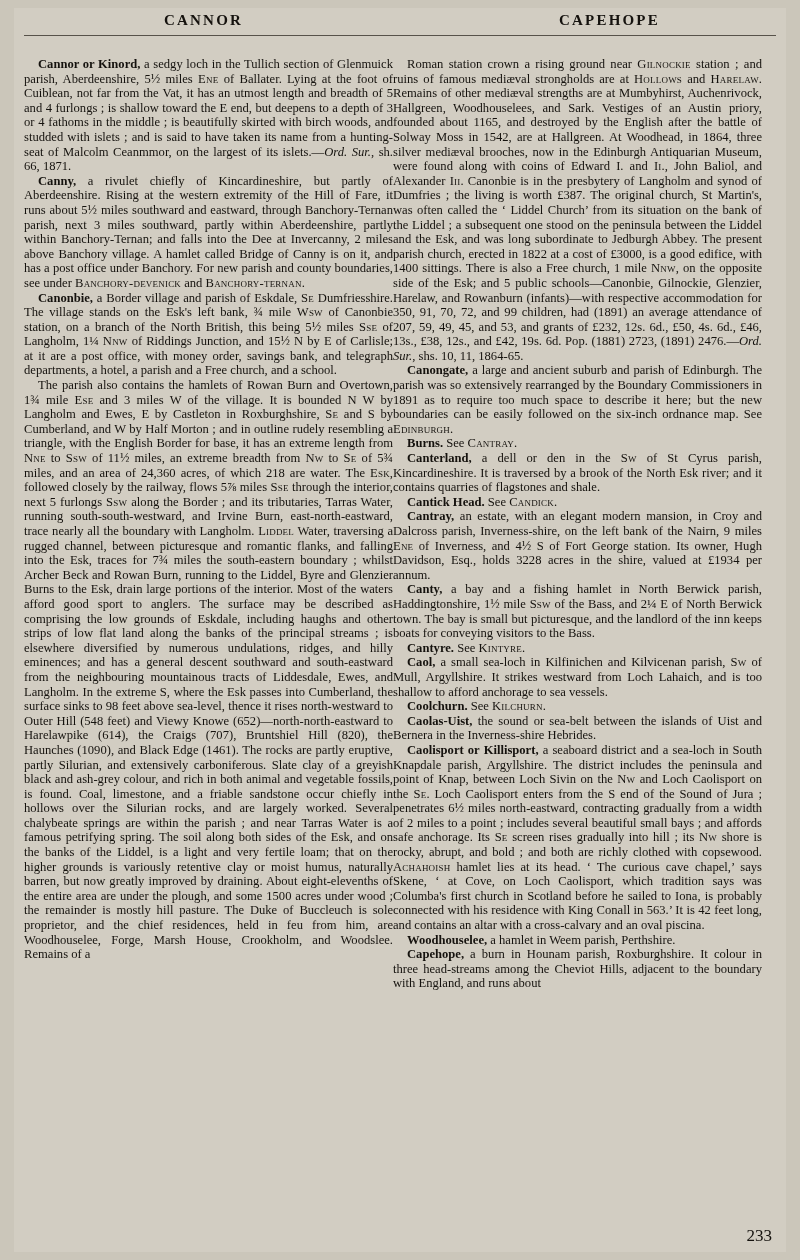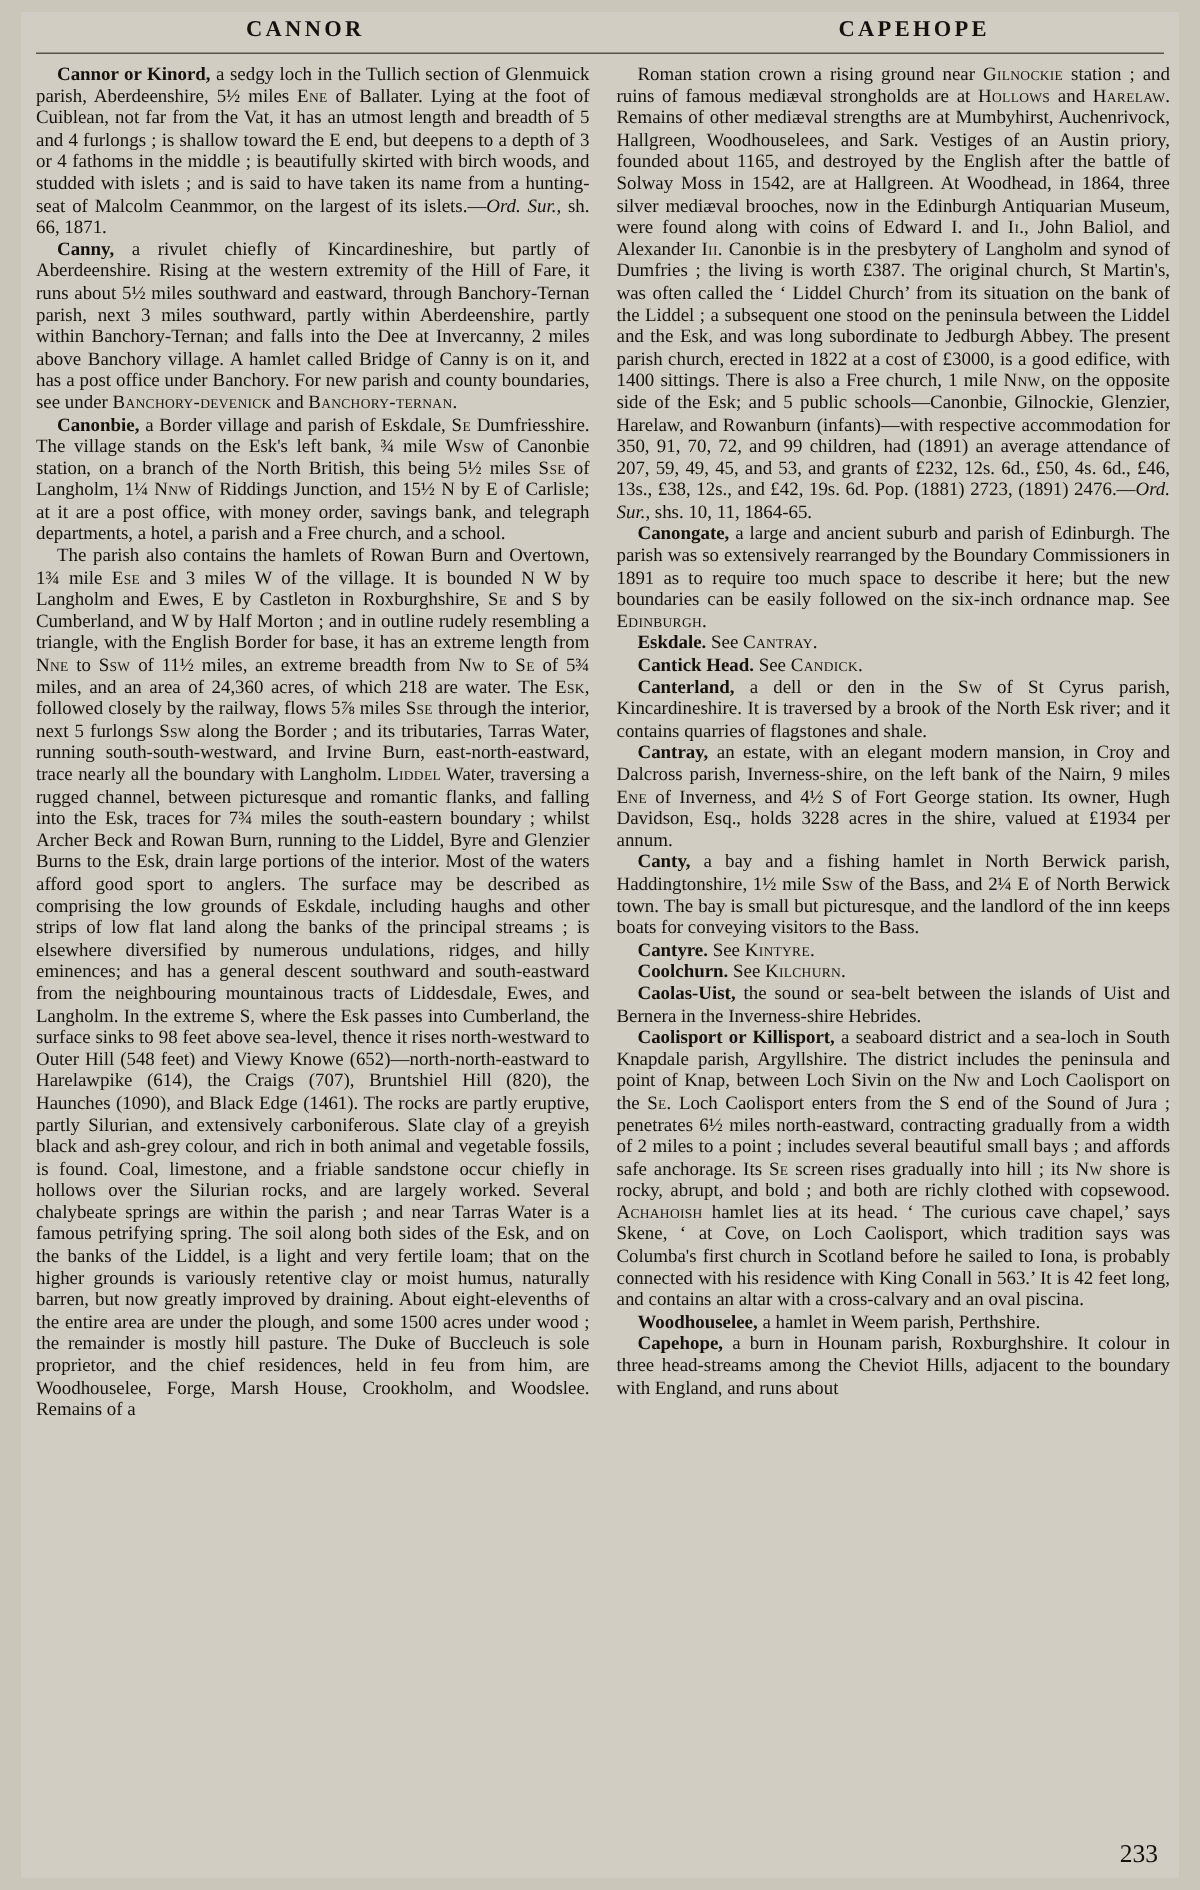--- a/index.html
+++ b/index.html
@@ -52,24 +52,23 @@
   .rule {
     position: absolute;
     left: 10px;
     top: 27px;
     width: 752px;
     border-top: 1px solid #57524a;
   }
   .columns {
     position: absolute;
     left: 10px;
-    top: 34px;
+    top: 49px;
     width: 756px;
     display: flex;
-    gap: 18px;
   }
   .col {
     width: 369px;
   }
   p {
     margin: 0;
     text-align: justify;
     text-justify: inter-word;
     font-size: 12.6px;
     line-height: 14.6px;
@@ -110,26 +109,27 @@
     <div class="columns">
       <div class="col" id="col-left">
           <p class="entry"><span class="bd">Cannor or Kinord,</span><span> a sedgy loch in the Tullich section of Glenmuick parish, Aberdeenshire, 5½ miles <span class="sc">Ene</span> of Ballater. Lying at the foot of Cuiblean, not far from the Vat, it has an utmost length and breadth of 5 and 4 furlongs ; is shallow toward the E end, but deepens to a depth of 3 or 4 fathoms in the middle ; is beautifully skirted with birch woods, and studded with islets ; and is said to have taken its name from a hunting-seat of Malcolm Ceanmmor, on the largest of its islets.—<span class="it">Ord. Sur.</span>, sh. 66, 1871.</span></p>
           <p class="entry"><span class="bd">Canny,</span><span> a rivulet chiefly of Kincardineshire, but partly of Aberdeenshire. Rising at the western extremity of the Hill of Fare, it runs about 5½ miles southward and eastward, through Banchory-Ternan parish, next 3 miles southward, partly within Aberdeenshire, partly within Banchory-Ternan; and falls into the Dee at Invercanny, 2 miles above Banchory village. A hamlet called Bridge of Canny is on it, and has a post office under Banchory. For new parish and county boundaries, see under <span class="sc">Banchory-devenick</span> and <span class="sc">Banchory-ternan</span>.</span></p>
           <p class="entry"><span class="bd">Canonbie,</span><span> a Border village and parish of Eskdale, <span class="sc">Se</span> Dumfriesshire. The village stands on the Esk's left bank, ¾ mile <span class="sc">Wsw</span> of Canonbie station, on a branch of the North British, this being 5½ miles <span class="sc">Sse</span> of Langholm, 1¼ <span class="sc">Nnw</span> of Riddings Junction, and 15½ N by E of Carlisle; at it are a post office, with money order, savings bank, and telegraph departments, a hotel, a parish and a Free church, and a school.</span></p>
           <p class="entry"><span>The parish also contains the hamlets of Rowan Burn and Overtown, 1¾ mile <span class="sc">Ese</span> and 3 miles W of the village. It is bounded N W by Langholm and Ewes, E by Castleton in Roxburghshire, <span class="sc">Se</span> and S by Cumberland, and W by Half Morton ; and in outline rudely resembling a triangle, with the English Border for base, it has an extreme length from <span class="sc">Nne</span> to <span class="sc">Ssw</span> of 11½ miles, an extreme breadth from <span class="sc">Nw</span> to <span class="sc">Se</span> of 5¾ miles, and an area of 24,360 acres, of which 218 are water. The <span class="sc">Esk</span>, followed closely by the railway, flows 5⅞ miles <span class="sc">Sse</span> through the interior, next 5 furlongs <span class="sc">Ssw</span> along the Border ; and its tributaries, Tarras Water, running south-south-westward, and Irvine Burn, east-north-eastward, trace nearly all the boundary with Langholm. <span class="sc">Liddel</span> Water, traversing a rugged channel, between picturesque and romantic flanks, and falling into the Esk, traces for 7¾ miles the south-eastern boundary ; whilst Archer Beck and Rowan Burn, running to the Liddel, Byre and Glenzier Burns to the Esk, drain large portions of the interior. Most of the waters afford good sport to anglers. The surface may be described as comprising the low grounds of Eskdale, including haughs and other strips of low flat land along the banks of the principal streams ; is elsewhere diversified by numerous undulations, ridges, and hilly eminences; and has a general descent southward and south-eastward from the neighbouring mountainous tracts of Liddesdale, Ewes, and Langholm. In the extreme S, where the Esk passes into Cumberland, the surface sinks to 98 feet above sea-level, thence it rises north-westward to Outer Hill (548 feet) and Viewy Knowe (652)—north-north-eastward to Harelawpike (614), the Craigs (707), Bruntshiel Hill (820), the Haunches (1090), and Black Edge (1461). The rocks are partly eruptive, partly Silurian, and extensively carboniferous. Slate clay of a greyish black and ash-grey colour, and rich in both animal and vegetable fossils, is found. Coal, limestone, and a friable sandstone occur chiefly in hollows over the Silurian rocks, and are largely worked. Several chalybeate springs are within the parish ; and near Tarras Water is a famous petrifying spring. The soil along both sides of the Esk, and on the banks of the Liddel, is a light and very fertile loam; that on the higher grounds is variously retentive clay or moist humus, naturally barren, but now greatly improved by draining. About eight-elevenths of the entire area are under the plough, and some 1500 acres under wood ; the remainder is mostly hill pasture. The Duke of Buccleuch is sole proprietor, and the chief residences, held in feu from him, are Woodhouselee, Forge, Marsh House, Crookholm, and Woodslee. Remains of a</span></p>
         </div>
       <div class="col" id="col-right">
           <p class="entry"><span>Roman station crown a rising ground near <span class="sc">Gilnockie</span> station ; and ruins of famous mediæval strongholds are at <span class="sc">Hollows</span> and <span class="sc">Harelaw</span>. Remains of other mediæval strengths are at Mumbyhirst, Auchenrivock, Hallgreen, Woodhouselees, and Sark. Vestiges of an Austin priory, founded about 1165, and destroyed by the English after the battle of Solway Moss in 1542, are at Hallgreen. At Woodhead, in 1864, three silver mediæval brooches, now in the Edinburgh Antiquarian Museum, were found along with coins of Edward I. and <span class="sc">Ii</span>., John Baliol, and Alexander <span class="sc">Iii</span>. Canonbie is in the presbytery of Langholm and synod of Dumfries ; the living is worth £387. The original church, St Martin's, was often called the ‘ Liddel Church’ from its situation on the bank of the Liddel ; a subsequent one stood on the peninsula between the Liddel and the Esk, and was long subordinate to Jedburgh Abbey. The present parish church, erected in 1822 at a cost of £3000, is a good edifice, with 1400 sittings. There is also a Free church, 1 mile <span class="sc">Nnw</span>, on the opposite side of the Esk; and 5 public schools—Canonbie, Gilnockie, Glenzier, Harelaw, and Rowanburn (infants)—with respective accommodation for 350, 91, 70, 72, and 99 children, had (1891) an average attendance of 207, 59, 49, 45, and 53, and grants of £232, 12s. 6d., £50, 4s. 6d., £46, 13s., £38, 12s., and £42, 19s. 6d. Pop. (1881) 2723, (1891) 2476.—<span class="it">Ord. Sur.</span>, shs. 10, 11, 1864-65.</span></p>
           <p class="entry"><span class="bd">Canongate,</span><span> a large and ancient suburb and parish of Edinburgh. The parish was so extensively rearranged by the Boundary Commissioners in 1891 as to require too much space to describe it here; but the new boundaries can be easily followed on the six-inch ordnance map. See <span class="sc">Edinburgh</span>.</span></p>
-          <p class="entry"><span class="bd">Eskdale.</span><span>  See <span class="sc">Cantray</span>.</span></p>
+          <p class="entry"><span class="bd">Burns.</span><span>  See <span class="sc">Cantray</span>.</span></p>
+          <p class="entry"><span class="bd">Canterland,</span><span> a dell or den in the <span class="sc">Sw</span> of St Cyrus parish, Kincardineshire. It is traversed by a brook of the North Esk river; and it contains quarries of flagstones and shale.</span></p>
           <p class="entry"><span class="bd">Cantick Head.</span><span>  See <span class="sc">Candick</span>.</span></p>
-          <p class="entry"><span class="bd">Canterland,</span><span> a dell or den in the <span class="sc">Sw</span> of St Cyrus parish, Kincardineshire. It is traversed by a brook of the North Esk river; and it contains quarries of flagstones and shale.</span></p>
           <p class="entry"><span class="bd">Cantray,</span><span> an estate, with an elegant modern mansion, in Croy and Dalcross parish, Inverness-shire, on the left bank of the Nairn, 9 miles <span class="sc">Ene</span> of Inverness, and 4½ S of Fort George station. Its owner, Hugh Davidson, Esq., holds 3228 acres in the shire, valued at £1934 per annum.</span></p>
           <p class="entry"><span class="bd">Canty,</span><span> a bay and a fishing hamlet in North Berwick parish, Haddingtonshire, 1½ mile <span class="sc">Ssw</span> of the Bass, and 2¼ E of North Berwick town. The bay is small but picturesque, and the landlord of the inn keeps boats for conveying visitors to the Bass.</span></p>
           <p class="entry"><span class="bd">Cantyre.</span><span>  See <span class="sc">Kintyre</span>.</span></p>
+          <p class="entry"><span class="bd">Caol,</span><span> a small sea-loch in Kilfinichen and Kilvicenan parish, <span class="sc">Sw</span> of Mull, Argyllshire. It strikes westward from Loch Lahaich, and is too shallow to afford anchorage to sea vessels.</span></p>
           <p class="entry"><span class="bd">Coolchurn.</span><span>  See <span class="sc">Kilchurn</span>.</span></p>
           <p class="entry"><span class="bd">Caolas-Uist,</span><span> the sound or sea-belt between the islands of Uist and Bernera in the Inverness-shire Hebrides.</span></p>
           <p class="entry"><span class="bd">Caolisport or Killisport,</span><span> a seaboard district and a sea-loch in South Knapdale parish, Argyllshire. The district includes the peninsula and point of Knap, between Loch Sivin on the <span class="sc">Nw</span> and Loch Caolisport on the <span class="sc">Se</span>. Loch Caolisport enters from the S end of the Sound of Jura ; penetrates 6½ miles north-eastward, contracting gradually from a width of 2 miles to a point ; includes several beautiful small bays ; and affords safe anchorage. Its <span class="sc">Se</span> screen rises gradually into hill ; its <span class="sc">Nw</span> shore is rocky, abrupt, and bold ; and both are richly clothed with copsewood. <span class="sc">Achahoish</span> hamlet lies at its head. ‘ The curious cave chapel,’ says Skene, ‘ at Cove, on Loch Caolisport, which tradition says was Columba's first church in Scotland before he sailed to Iona, is probably connected with his residence with King Conall in 563.’ It is 42 feet long, and contains an altar with a cross-calvary and an oval piscina.</span></p>
           <p class="entry"><span class="bd">Woodhouselee,</span><span> a hamlet in Weem parish, Perthshire.</span></p>
           <p class="entry"><span class="bd">Capehope,</span><span> a burn in Hounam parish, Roxburghshire. It colour in three head-streams among the Cheviot Hills, adjacent to the boundary with England, and runs about</span></p>
         </div>
     </div>
 
     <div class="pageno">233</div>
   </div>

